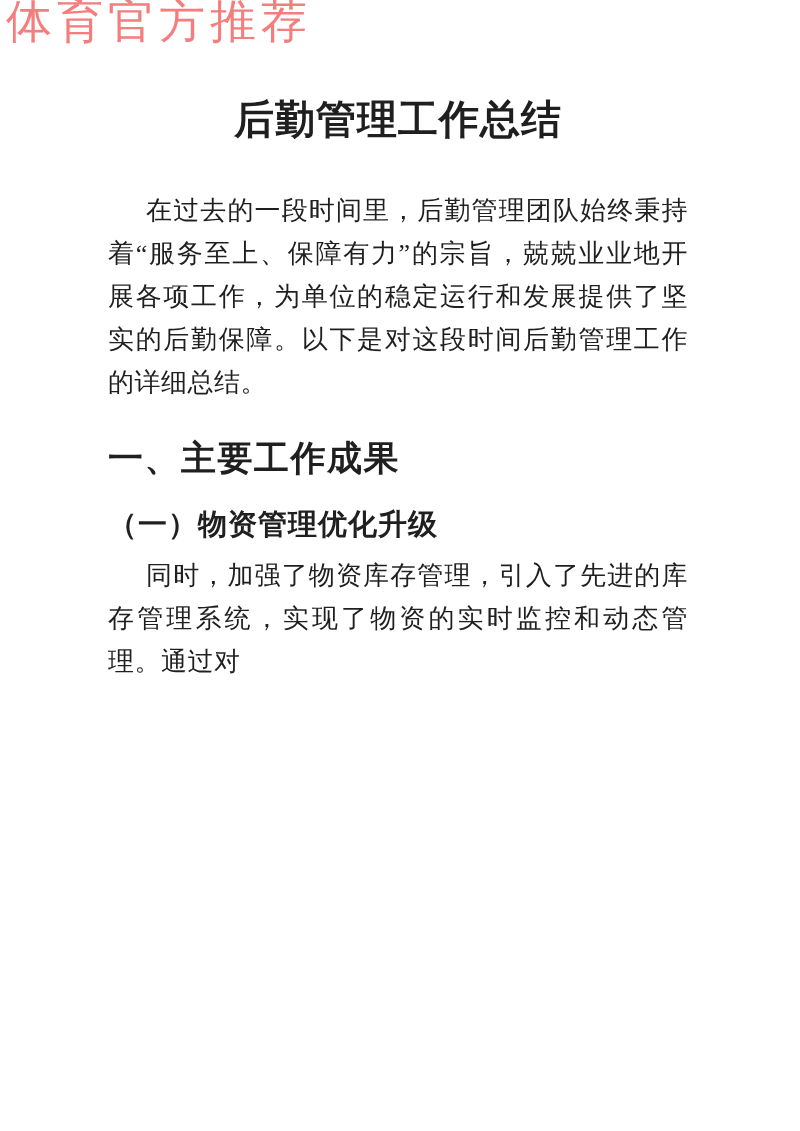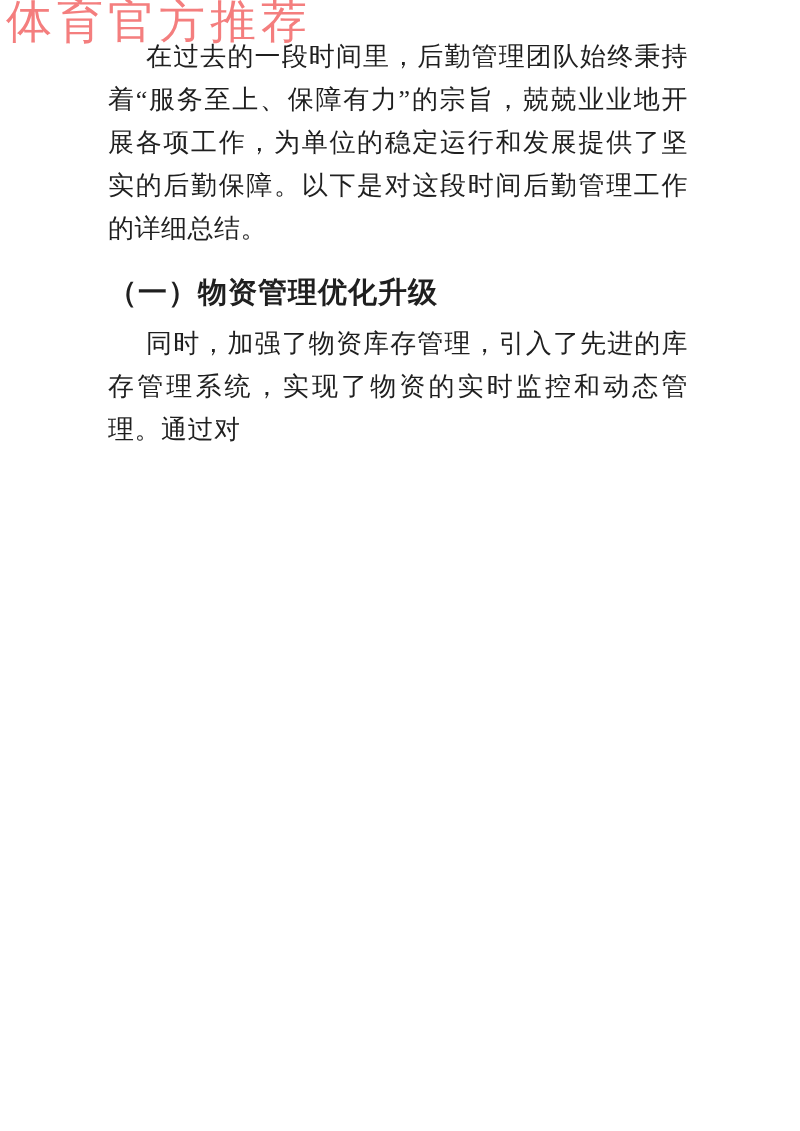--- a/index.html
+++ b/index.html
@@ -38,21 +38,21 @@
     letter-spacing: 1px;
   }
   .body-para {
     margin: 0;
     font-size: 26px;
     line-height: 43px;
     letter-spacing: 0.5px;
     text-align: justify;
     text-indent: 38px;
   }
-  .para-intro { margin-top: 35px; }
+  .para-intro { margin-top: 45px; }
   .para-a { margin-top: 19px; }
   .para-b { margin-top: 12px; }
   .section-heading {
     margin: 32px 0 0 0;
     font-size: 35px;
     font-weight: bold;
     line-height: 46px;
     letter-spacing: 1.5px;
   }
   .subsection-heading {
@@ -65,23 +65,25 @@
 </style>
 </head>
 <body>
 
 <div class="page">
 
   <div class="watermark">体育官方推荐</div>
 
   <div class="content">
 
+    <h1 class="doc-title">后勤管理工作总结</h1>
 
     <p class="body-para para-intro">在过去的一段时间里，后勤管理团队始终秉持着“服务至上、保障有力”的宗旨，兢兢业业地开展各项工作，为单位的稳定运行和发展提供了坚实的后勤保障。以下是对这段时间后勤管理工作的详细总结。</p>
 
+    <h2 class="section-heading">一、主要工作成果</h2>
 
     <h3 class="subsection-heading">（一）物资管理优化升级</h3>
 
 
     <p class="body-para para-b">同时，加强了物资库存管理，引入了先进的库存管理系统，实现了物资的实时监控和动态管理。通过对</p>
 
   </div>
 </div>
 
 </body></html>

